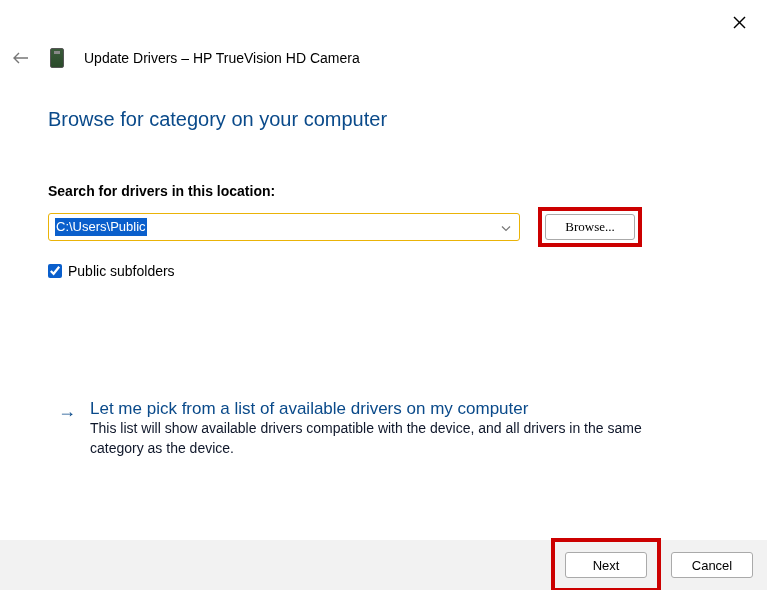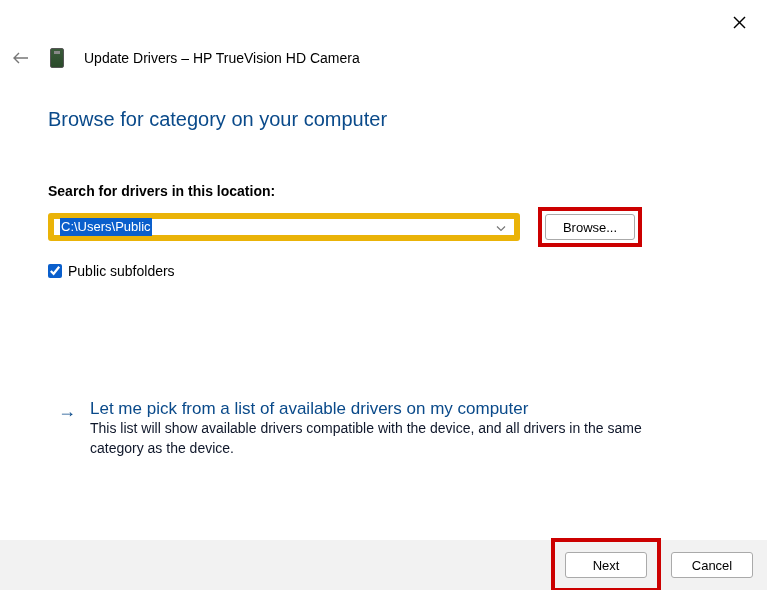--- a/index.html
+++ b/index.html
@@ -82,21 +82,21 @@
     }
     .path-row {
       display: flex;
       align-items: center;
       gap: 18px;
       margin-bottom: 16px;
     }
     .combo {
       flex: 0 0 472px;
       height: 28px;
-      border: 6px solid #eab308;
+      border: 1px solid #eab308;
       border-radius: 3px;
       position: relative;
       display: flex;
       align-items: center;
       padding: 0 28px 0 6px;
       background: #fff;
     }
     .combo .selected-text {
       background: #0a5fcc;
       color: #fff;
@@ -117,20 +117,21 @@
       display: inline-block;
     }
     .browse-btn {
       width: 90px;
       height: 26px;
       background: #fff;
       border: 1px solid #aaa;
       border-radius: 3px;
       font-size: 13px;
       cursor: pointer;
+      font-family: Liberation Serif, serif;
     }
     .checkbox-row {
       display: flex;
       align-items: center;
       gap: 6px;
       font-size: 14px;
       margin-bottom: 120px;
     }
     .checkbox-row input[type="checkbox"] {
       width: 14px;

